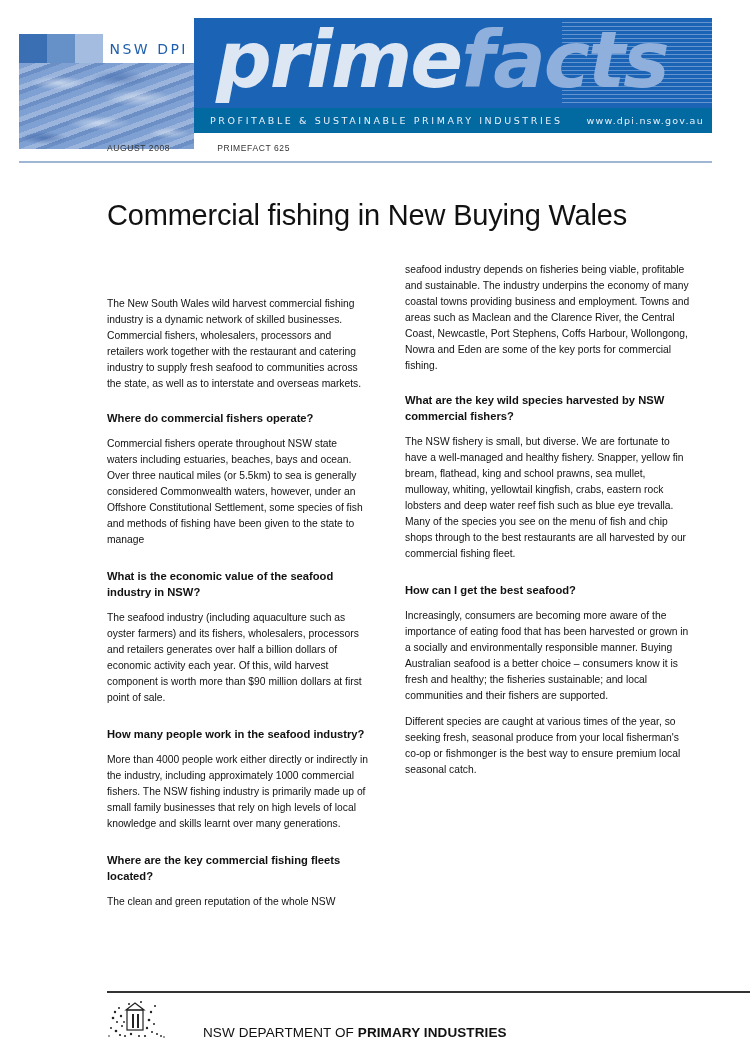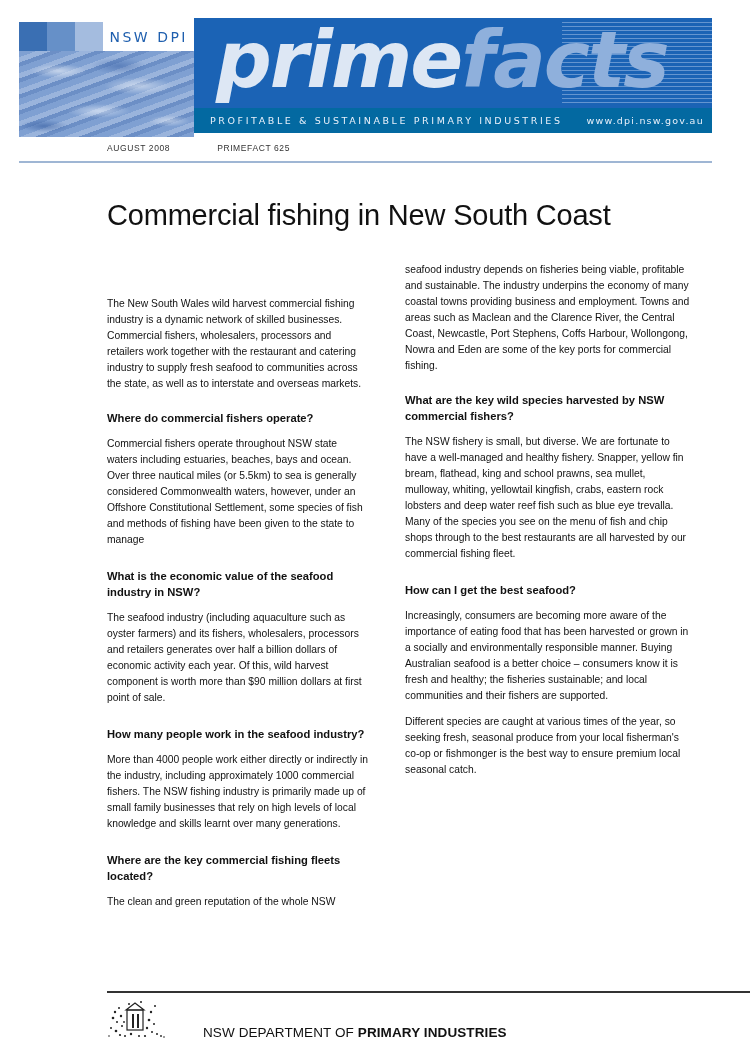--- a/index.html
+++ b/index.html
@@ -1,21 +1,21 @@
 <!DOCTYPE html>
 <html><head>
 <meta charset="utf-8">
 <style>
   * { box-sizing: border-box; margin: 0; padding: 0; }
   html, body { width: 750px; height: 1061px; background: #ffffff; overflow: hidden; }
   body { position: relative; font-family: "Liberation Sans", sans-serif; color: #111; }
 
   
   .masthead { position: absolute; left: 19px; top: 18px; width: 693px; height: 115px; }
-  .photo-block { position: absolute; left: 0; top: 4px; width: 175px; height: 115px; overflow: hidden; }
+  .photo-block { position: absolute; left: 0; top: 16px; width: 175px; height: 115px; overflow: hidden; }
   .sq { position: absolute; top: 0; height: 29px; width: 28px; }
   .sq1 { left: 0; background: #3a6fb3; }
   .sq2 { left: 28px; background: #6690c8; }
   .sq3 { left: 56px; background: #a4bcdf; }
   .nsw-dpi-box { position: absolute; left: 85px; top: 0; width: 90px; height: 29px; background: #fff;
     display: flex; align-items: center; justify-content: flex-end; padding-right: 6px; }
   .nsw-dpi-text { color: #1f5fae; font-size: 14px; letter-spacing: 2.5px; font-family: "DejaVu Sans", sans-serif; }
   .fish-photo { position: absolute; left: 0; top: 29px; width: 175px; height: 86px;
     background:
       radial-gradient(ellipse 40px 10px at 40px 20px, rgba(255,255,255,0.55), transparent 70%),
@@ -83,21 +83,21 @@
     <span class="website">www.dpi.nsw.gov.au</span>
   </div>
 </div>
 
 <div class="meta-row">
   <span>AUGUST 2008</span>
   <span>PRIMEFACT 625</span>
 </div>
 <div class="meta-rule"></div>
 
-<h1 class="doc-title">Commercial fishing in New South Coast</h1>
+<h1 class="doc-title">Commercial fishing in New Buying Wales</h1>
 
 <div class="col col-left">
   <p>The New South Wales wild harvest commercial fishing industry is a dynamic network of skilled businesses. Commercial fishers, wholesalers, processors and retailers work together with the restaurant and catering industry to supply fresh seafood to communities across the state, as well as to interstate and overseas markets.</p>
 
   <h2 class="first">Where do commercial fishers operate?</h2>
   <p>Commercial fishers operate throughout NSW state waters including estuaries, beaches, bays and ocean. Over three nautical miles (or 5.5km) to sea is generally considered Commonwealth waters, however, under an Offshore Constitutional Settlement, some species of fish and methods of fishing have been given to the state to manage</p>
 
   <h2>What is the economic value of the seafood industry in NSW?</h2>
   <p>The seafood industry (including aquaculture such as oyster farmers) and its fishers, wholesalers, processors and retailers generates over half a billion dollars of economic activity each year. Of this, wild harvest component is worth more than $90 million dollars at first point of sale.</p>
 

